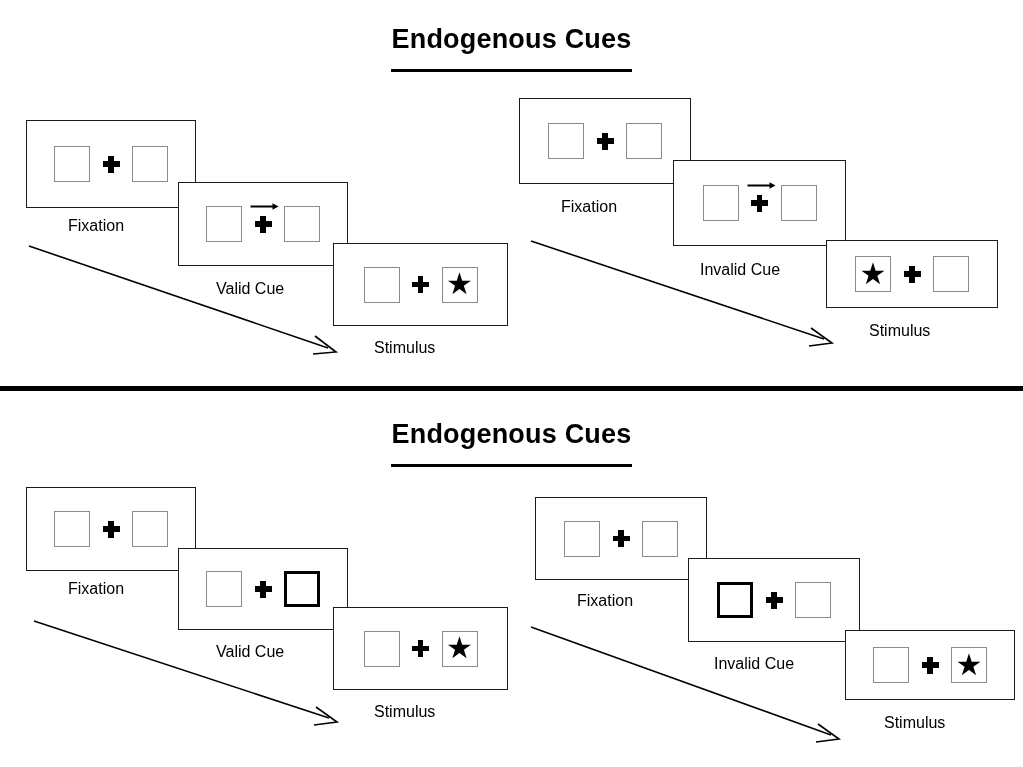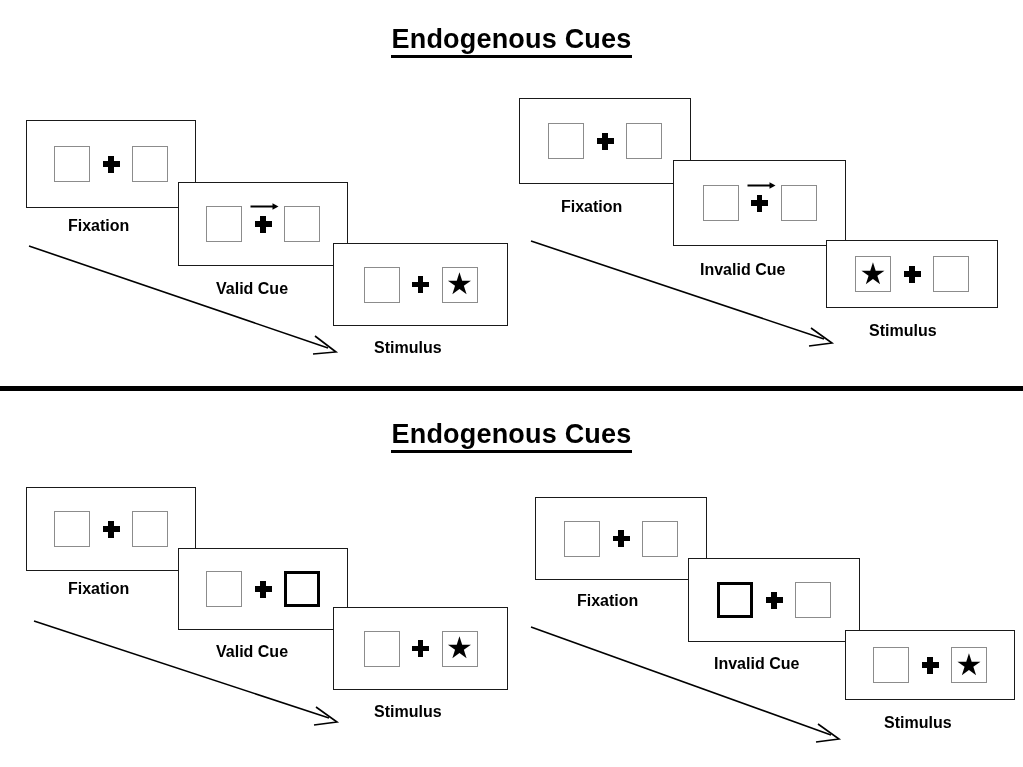--- a/index.html
+++ b/index.html
@@ -18,21 +18,21 @@
     position: absolute;
     width: 100%;
     text-align: center;
     font-size: 27px;
     font-weight: bold;
     color: #000000;
     letter-spacing: 0.2px;
   }
   .section-title span {
     border-bottom: 3px solid #000;
-    padding-bottom: 1px;
+    padding-bottom: 15px;
     margin-top: 44px;
   }
   .divider {
     position: absolute;
     left: 0;
     width: 1023px;
     height: 5px;
     background: #000000;
   }
   
@@ -104,21 +104,21 @@
   .star {
     font-size: 30px;
     line-height: 1;
     color: #000000;
     display: block;
     margin-top: -1px;
   }
   .caption {
     position: absolute;
     font-size: 16px;
-    font-weight: bold;
+    font-weight: normal;
     color: #000000;
     white-space: nowrap;
   }
   .flow-arrow {
     position: absolute;
     pointer-events: none;
   }
 </style>
 </head>
 <body>

